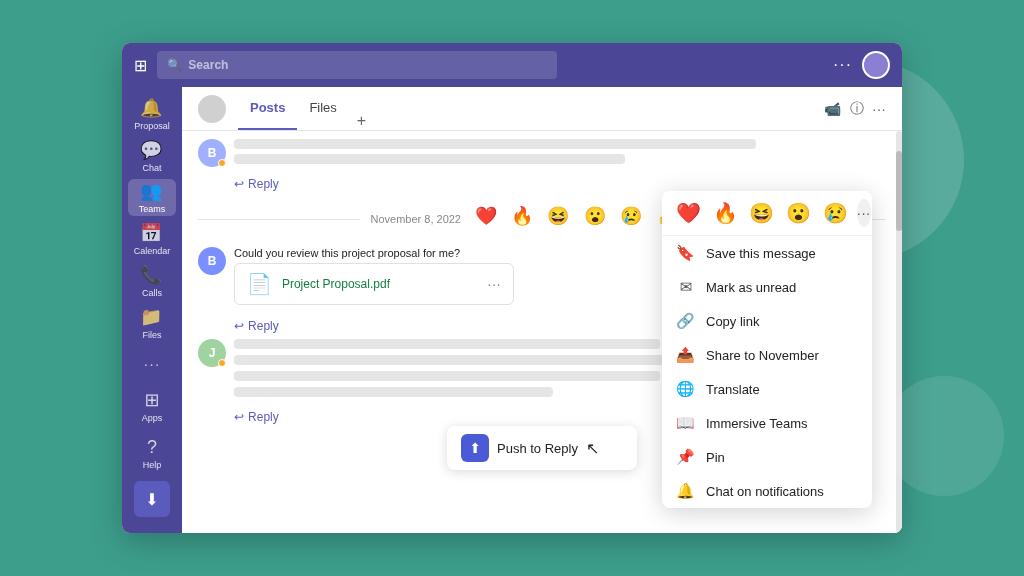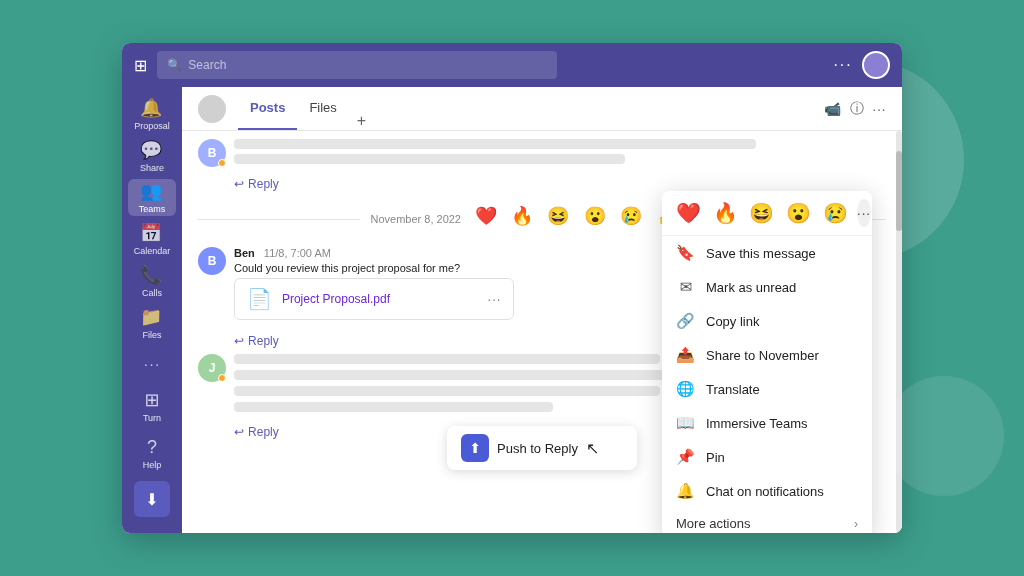--- a/index.html
+++ b/index.html
@@ -361,21 +361,21 @@
       margin-bottom: 6px;
       max-width: 280px;
       position: relative;
     }
     .file-icon {
       font-size: 20px;
       color: #c0392b;
     }
     .file-name {
       font-size: 12px;
-      color: #6d28d9;
+      color: #15803d;
     }
     .file-more {
       margin-left: auto;
       color: #888;
       font-size: 14px;
       cursor: pointer;
     }
 
     
     .context-menu {
@@ -496,38 +496,38 @@
   </style>
 </head>
 <body>
 
 <div class="app-window">
 
   <div class="top-bar">
     <div class="grid-icon">⊞</div>
     <div class="search-bar">
       <span class="search-icon-svg">🔍</span>
-      <span style="color:rgba(255,255,255,0.6);font-size:12px;">Search</span>
+      <span style="color:rgba(255,255,255,0.6);font-size:12px;font-weight:bold;">Search</span>
     </div>
     <div class="top-bar-right">
       <span class="dots-btn">···</span>
       <div class="avatar-circle"></div>
     </div>
   </div>
 
   <div class="main-layout">
 
     <div class="sidebar">
       <div class="sidebar-item">
         <span class="s-icon">🔔</span>
         <span class="s-label">Proposal</span>
       </div>
       <div class="sidebar-item">
         <span class="s-icon">💬</span>
-        <span class="s-label">Share</span>
+        <span class="s-label">Chat</span>
       </div>
       <div class="sidebar-item active">
         <span class="s-icon">👥</span>
         <span class="s-label">Teams</span>
       </div>
       <div class="sidebar-item">
         <span class="s-icon">📅</span>
         <span class="s-label">Calendar</span>
       </div>
       <div class="sidebar-item">
@@ -536,21 +536,21 @@
       </div>
       <div class="sidebar-item">
         <span class="s-icon">📁</span>
         <span class="s-label">Files</span>
       </div>
       <div class="sidebar-item">
         <span class="s-icon" style="font-style:normal;letter-spacing:1px;font-size:14px;">···</span>
       </div>
       <div class="sidebar-item">
         <span class="s-icon">⊞</span>
-        <span class="s-label">Turn</span>
+        <span class="s-label">Apps</span>
       </div>
       <div class="sidebar-bottom">
         <div class="sidebar-item">
           <span class="s-icon">?</span>
           <span class="s-label">Help</span>
         </div>
         <div class="download-btn">
           <span>⬇</span>
         </div>
       </div>
@@ -600,24 +600,20 @@
             <span class="emoji-btn">👍</span>
             <div class="reaction-more">···</div>
           </div>
         </div>
 
         <div class="message-row">
           <div class="msg-avatar" style="background:#7b8fff;">
             B
           </div>
           <div class="msg-content">
-            <div class="msg-meta">
-              <span class="sender">Ben</span>
-              <span style="font-weight:400;color:#888;margin-left:6px;font-size:11px;">11/8, 7:00 AM</span>
-            </div>
             <div class="msg-text">Could you review this project proposal for me?</div>
             <div class="file-attachment">
               <span class="file-icon">📄</span>
               <span class="file-name">Project Proposal.pdf</span>
               <span class="file-more">···</span>
             </div>
           </div>
         </div>
         <div class="reply-link">
           ↩ <span>Reply</span>
@@ -683,24 +679,20 @@
             <span>Immersive Teams</span>
           </div>
           <div class="ctx-item">
             <span class="ctx-icon">📌</span>
             <span>Pin</span>
           </div>
           <div class="ctx-item">
             <span class="ctx-icon">🔔</span>
             <span>Chat on notifications</span>
           </div>
-          <div class="ctx-item more-actions">
-            <span>More actions</span>
-            <span class="chevron">›</span>
-          </div>
         </div>
 
         <div class="scroll-track" style="position:absolute;right:0;top:0;bottom:0;">
           <div class="scroll-thumb"></div>
         </div>
       </div>
     </div>
   </div>
 </div>
 

